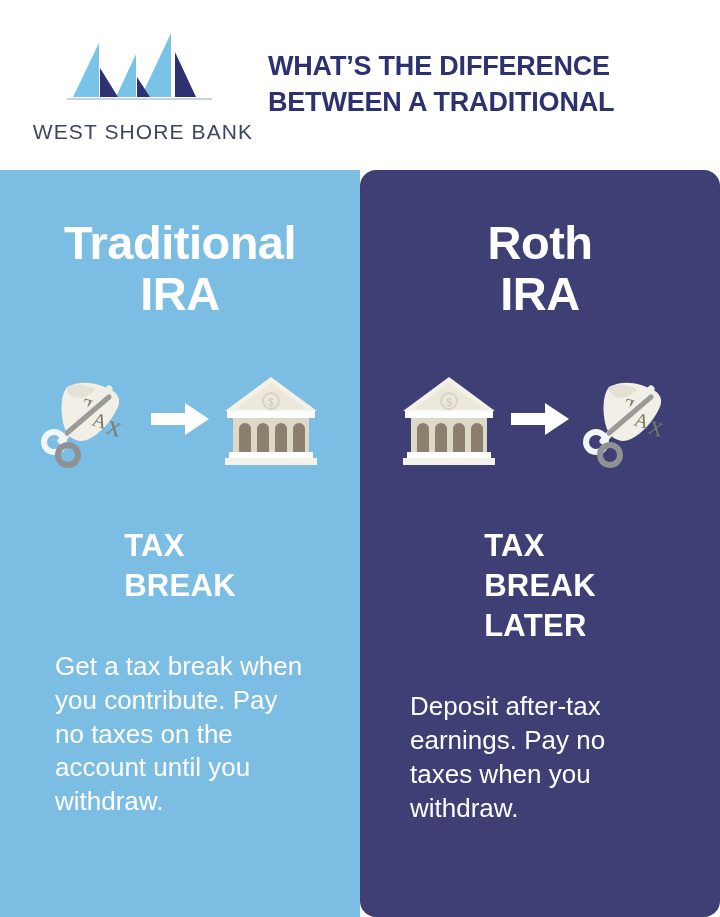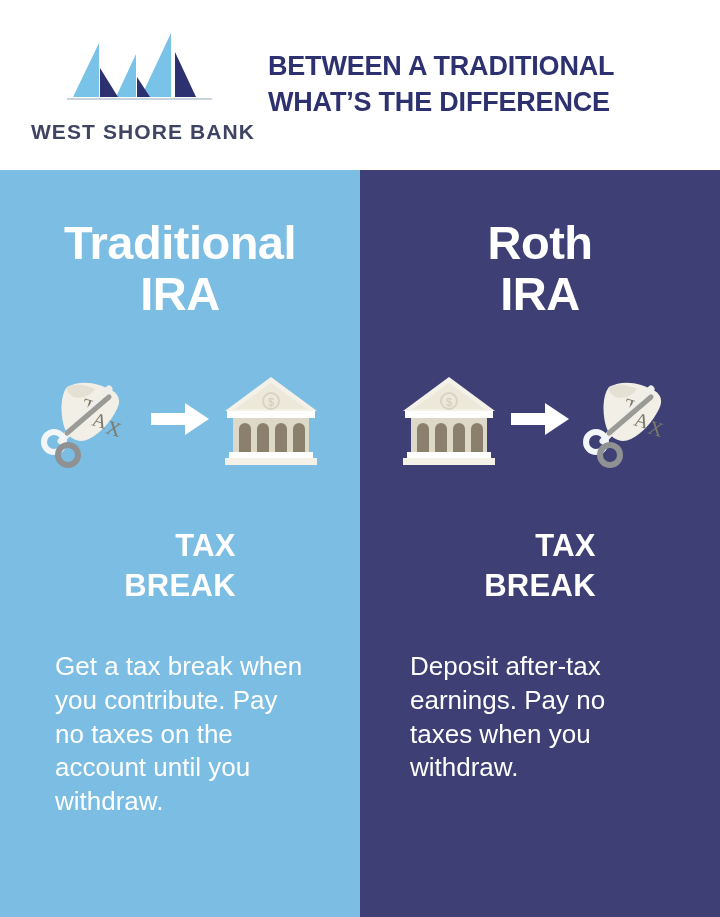--- a/index.html
+++ b/index.html
@@ -42,21 +42,21 @@
     height: 86px;
     display: block;
   }
   .brand-name {
     margin-top: 7px;
     font-family: "Liberation Sans", sans-serif;
     font-size: 21px;
     letter-spacing: 1.1px;
     color: #3e4461;
     white-space: nowrap;
-    font-weight: 700;
+    font-weight: 400;
   }
   .headline {
     flex: 1;
     padding-right: 14px;
     color: #2e3170;
     font-family: "Liberation Sans", sans-serif;
     font-weight: bold;
     font-size: 27px;
     line-height: 1.32;
     letter-spacing: -0.2px;
@@ -79,21 +79,21 @@
   .panel {
     width: 360px;
     height: 747px;
     position: relative;
     box-sizing: border-box;
     display: flex;
     flex-direction: column;
     align-items: center;
   }
   .panel-left  { background: #7cbde3; }
-  .panel-right { background: #3d3f75; }
+  .panel-right { background: #3d3f75; border-radius: 16px; }
 
   .panel-title {
     margin-top: 48px;
     color: #ffffff;
     font-family: "Liberation Sans", sans-serif;
     font-weight: bold;
     font-size: 47px;
     line-height: 1.08;
     text-align: center;
     letter-spacing: -0.5px;
@@ -122,21 +122,21 @@
     flex: 0 0 auto;
   }
 
   .panel-kicker {
     margin-top: 52px;
     color: #ffffff;
     font-family: "Liberation Sans", sans-serif;
     font-weight: bold;
     font-size: 31px;
     line-height: 1.30;
-    text-align: right;
+    text-align: left;
     letter-spacing: 0.3px;
     text-transform: uppercase;
   }
   .panel-kicker span { display: block; }
 
   .panel-body {
     margin-top: 44px;
     width: 250px;
     color: #ffffff;
     font-family: "Liberation Sans", sans-serif;
@@ -164,22 +164,22 @@
         <path d="M37 41 L55 70 L37 70 Z" fill="#2e3170"></path>
         <path d="M74 50 L87 70 L74 70 Z" fill="#2e3170"></path>
         <path d="M112 25 L133 70 L112 70 Z" fill="#2e3170"></path>
 
         <rect x="4" y="71" width="145" height="2" fill="#c9d3de"></rect>
       </svg>
       <div class="brand-name">WEST SHORE BANK</div>
     </div>
 
     <div class="headline">
+      <span class="hl">WHAT’S THE DIFFERENCE</span>
       <span class="hl">BETWEEN A TRADITIONAL</span>
-      <span class="hl">WHAT’S THE DIFFERENCE</span>
     </div>
   </div>
 
   <div class="panels">
 
     <div class="panel panel-left">
 
       <div class="panel-title">
         <span>Traditional</span>
         <span class="t2">IRA</span>
@@ -273,19 +273,20 @@
             <path d="M30 66 L72 30" stroke="#9a9a97" stroke-width="5" stroke-linecap="round"></path>
             <circle cx="17" cy="75" r="10" fill="none" stroke="#f2f6f8" stroke-width="6"></circle>
             <circle cx="31" cy="88" r="10" fill="none" stroke="#8f9193" stroke-width="6"></circle>
           </g>
         </svg>
       </div>
 
       <div class="panel-kicker">
         <span>TAX</span>
         <span>BREAK</span>
+        <span>LATER</span>
       </div>
 
       <div class="panel-body">Deposit after-tax earnings. Pay no taxes when you withdraw.</div>
     </div>
 
   </div>
 </div>
 
 </body></html>

